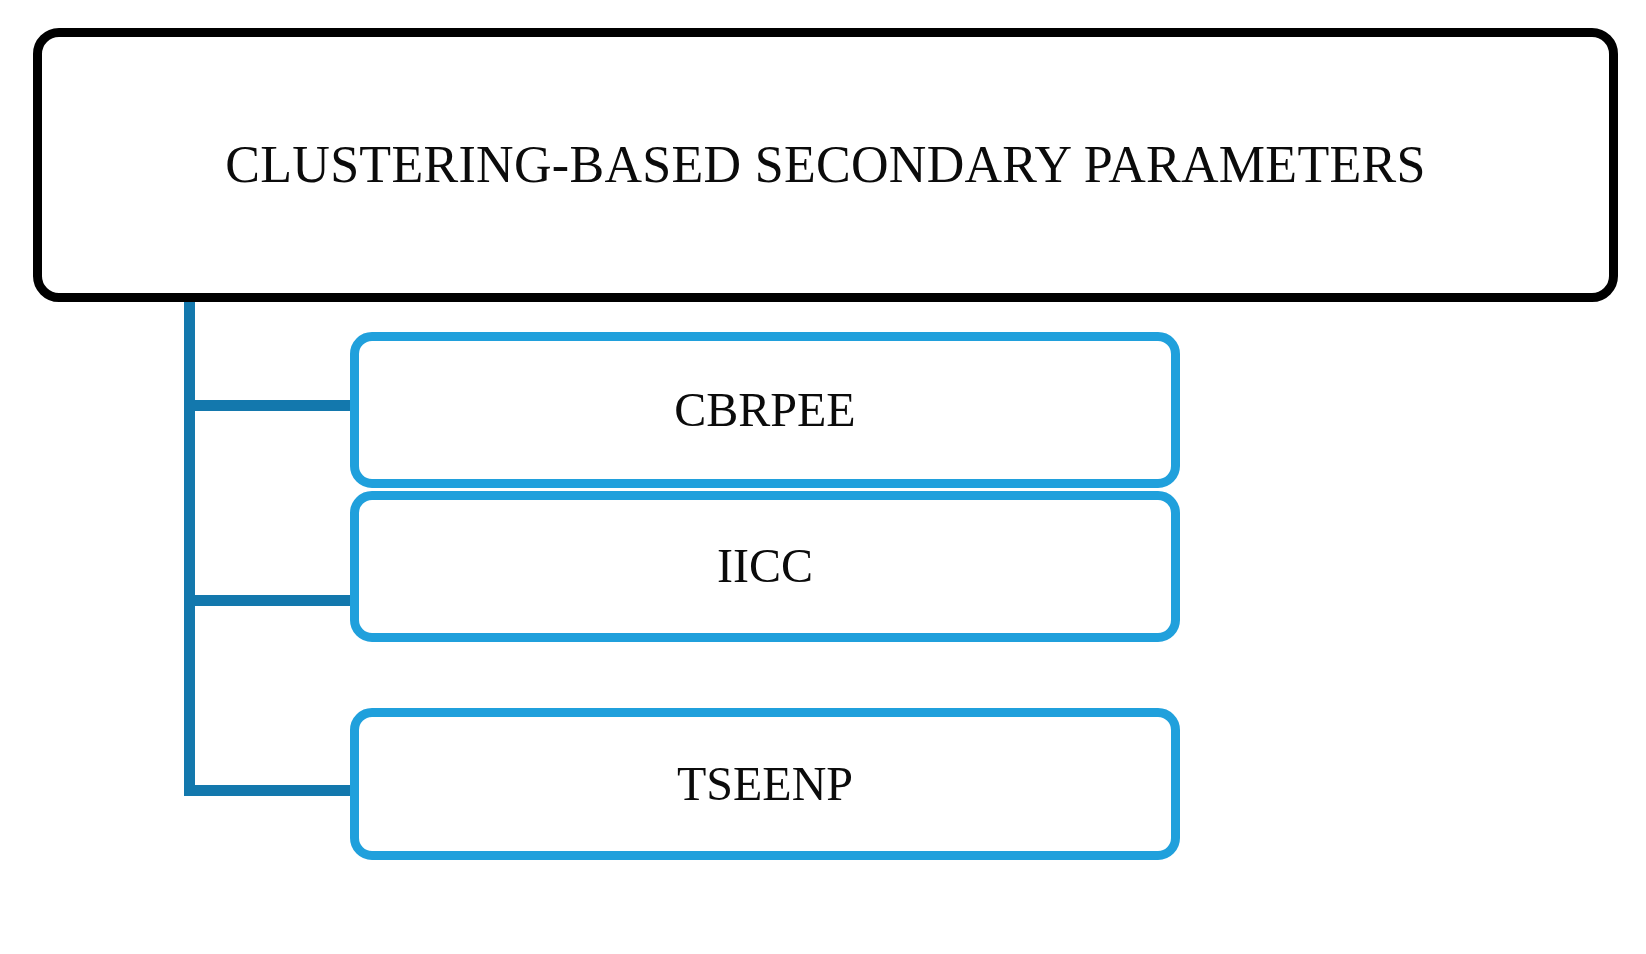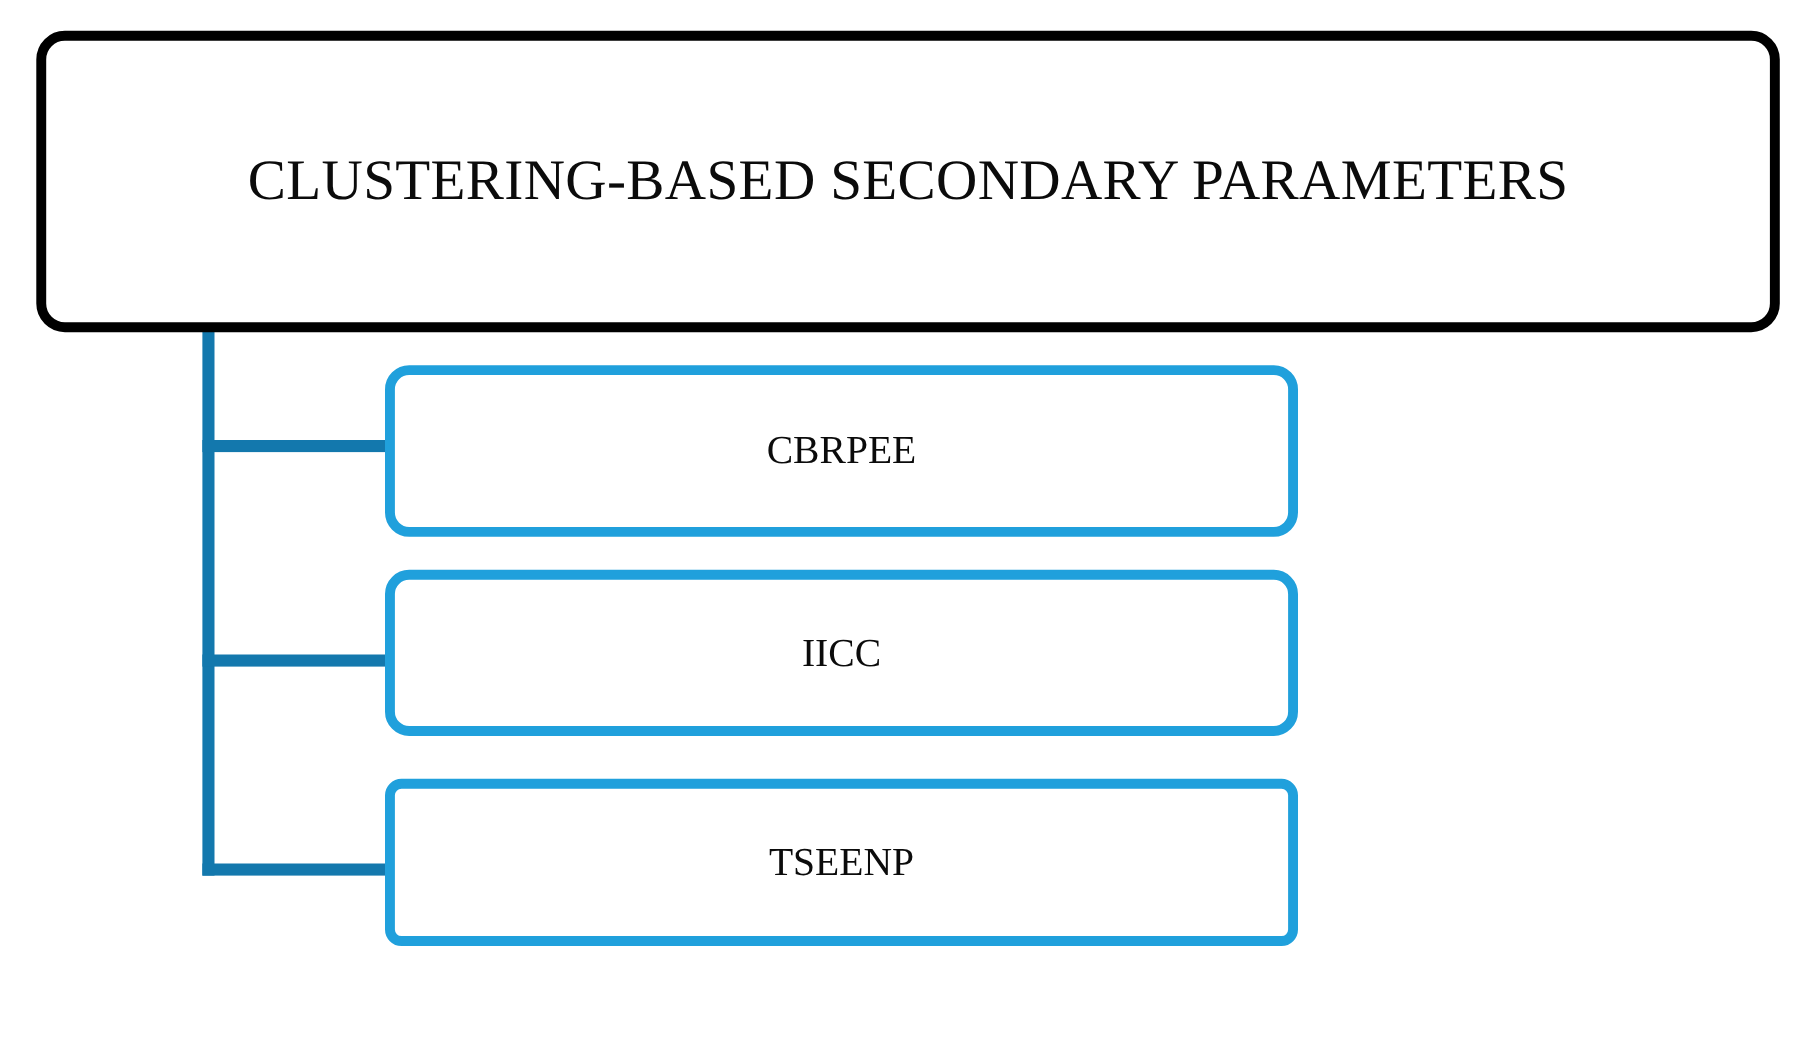--- a/index.html
+++ b/index.html
@@ -52,25 +52,25 @@
     box-sizing: border-box;
     border: 9px solid #20a0dc;
     border-radius: 22px;
     background: #ffffff;
     display: flex;
     align-items: center;
     justify-content: center;
     z-index: 3;
   }
   .child-node.n1 { top: 332px; height: 156px; }
-  .child-node.n2 { top: 518px; height: 151px; }
-  .child-node.n3 { top: 708px; height: 152px; border-radius: 15px; }
+  .child-node.n2 { top: 491px; height: 151px; }
+  .child-node.n3 { top: 708px; height: 152px; }
   .child-label {
     font-family: "Liberation Serif", serif;
-    font-size: 36px;
+    font-size: 48px;
     line-height: 1.1;
     color: #0b0b0b;
     white-space: nowrap;
     text-align: center;
   }
 
   
   .connector-layer {
     position: absolute;
     left: 0;

